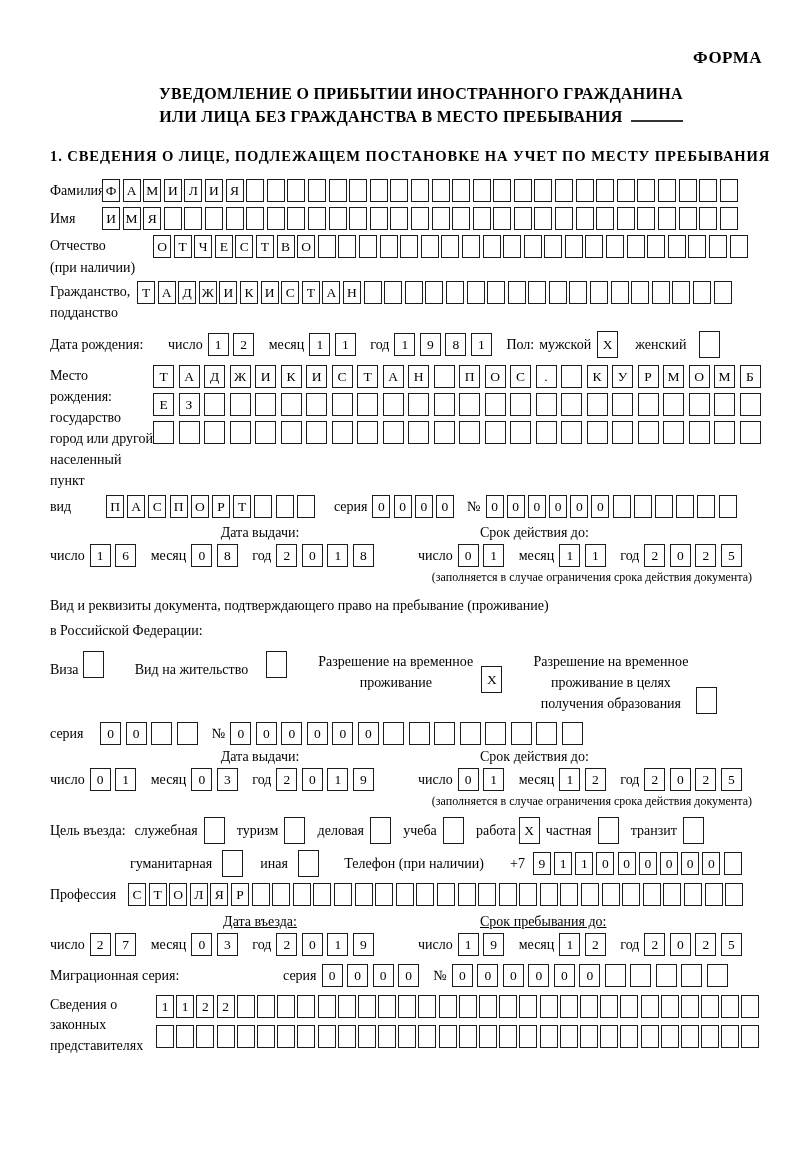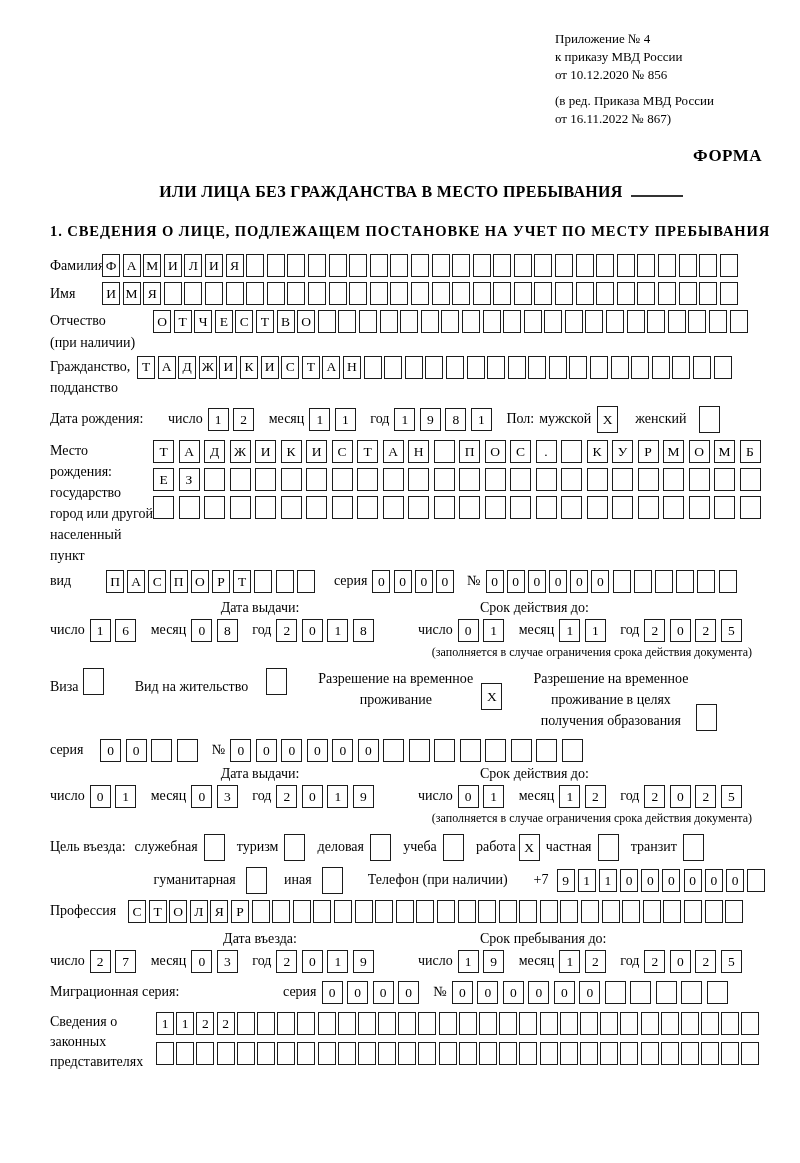--- a/index.html
+++ b/index.html
@@ -63,31 +63,25 @@
   .opt{display:inline-flex;align-items:center;margin-left:9px;}
   .purpose2{margin-left:80px;}
   .phone-label{margin-left:22px;}
   .phone-prefix{margin:0 8px 0 26px;}
 </style>
 </head>
 <body>
 
 <div class="page">
 
-  <div class="annex">
-    <div>Приложение № 4</div>
-    <div>к приказу МВД России</div>
-    <div>от 10.12.2020 № 856</div>
-    <div class="gap">(в ред. Приказа МВД России</div>
-    <div>от 16.11.2022 № 867)</div>
-  </div>
 
   <div class="forma">ФОРМА</div>
 
   <div class="title">
+    <div>УВЕДОМЛЕНИЕ О ПРИБЫТИИ ИНОСТРАННОГО ГРАЖДАНИНА</div>
     <div><span>ИЛИ ЛИЦА БЕЗ ГРАЖДАНСТВА В МЕСТО ПРЕБЫВАНИЯ</span><span class="blank-line"></span></div>
   </div>
 
   <div class="sec-heading">1. СВЕДЕНИЯ О ЛИЦЕ, ПОДЛЕЖАЩЕМ ПОСТАНОВКЕ НА УЧЕТ ПО МЕСТУ ПРЕБЫВАНИЯ</div>
 
   <div class="row" style="margin-top:14px;">
     <div class="flabel w-surname">Фамилия</div>
     <div class="boxes tight">
         <span class="cbox">Ф</span>
         <span class="cbox">А</span>
@@ -433,20 +427,24 @@
       <div class="boxes wide">
           <span class="cbox">2</span>
           <span class="cbox">0</span>
           <span class="cbox">2</span>
           <span class="cbox">5</span>
         </div>
     </div>
   </div>
   <div class="limit-note">(заполняется в случае ограничения срока действия документа)</div>
 
+  <div class="res-lines">
+    <div>Вид и реквизиты документа, подтверждающего право на пребывание (проживание)</div>
+    <div>в Российской Федерации:</div>
+  </div>
 
   <div class="permit-row">
     <div class="p-item">
       <span>Виза</span>
       <div class="boxes chkw" style="margin-left:4px;">
           <span class="cbox"></span>
         </div>
     </div>
     <div class="p-item p-gap">
       <span>Вид на жительство</span>
@@ -587,21 +585,21 @@
         </div>
     </span>
     <span class="opt">
       <span>транзит</span>
       <div class="boxes chk2">
           <span class="cbox"></span>
         </div>
     </span>
   </div>
 
-  <div class="row purpose2" style="margin-top:6px;justify-content:center;">
+  <div class="row purpose2" style="margin-top:6px;">
     <span class="opt" style="margin-left:0;">
       <span>гуманитарная</span>
       <div class="boxes chk2" style="margin-left:10px;">
           <span class="cbox"></span>
         </div>
     </span>
     <span class="opt" style="margin-left:14px;">
       <span>иная</span>
       <div class="boxes chk2" style="margin-left:10px;">
           <span class="cbox"></span>
@@ -652,21 +650,21 @@
         <span class="cbox"></span>
         <span class="cbox"></span>
         <span class="cbox"></span>
         <span class="cbox"></span>
         <span class="cbox"></span>
         <span class="cbox"></span>
         <span class="cbox"></span>
       </div>
   </div>
 
-  <div class="dates-head" style="margin-top:8px;">
+  <div class="dates-head" style="margin-top:8px;text-decoration:underline;">
     <div class="dh-left">Дата въезда:</div>
     <div class="dh-right">Срок пребывания до:</div>
   </div>
   <div class="dates-row">
     <div class="dg dg-left">
       <span class="dl first">число</span>
       <div class="boxes wide">
           <span class="cbox">2</span>
           <span class="cbox">7</span>
         </div>

